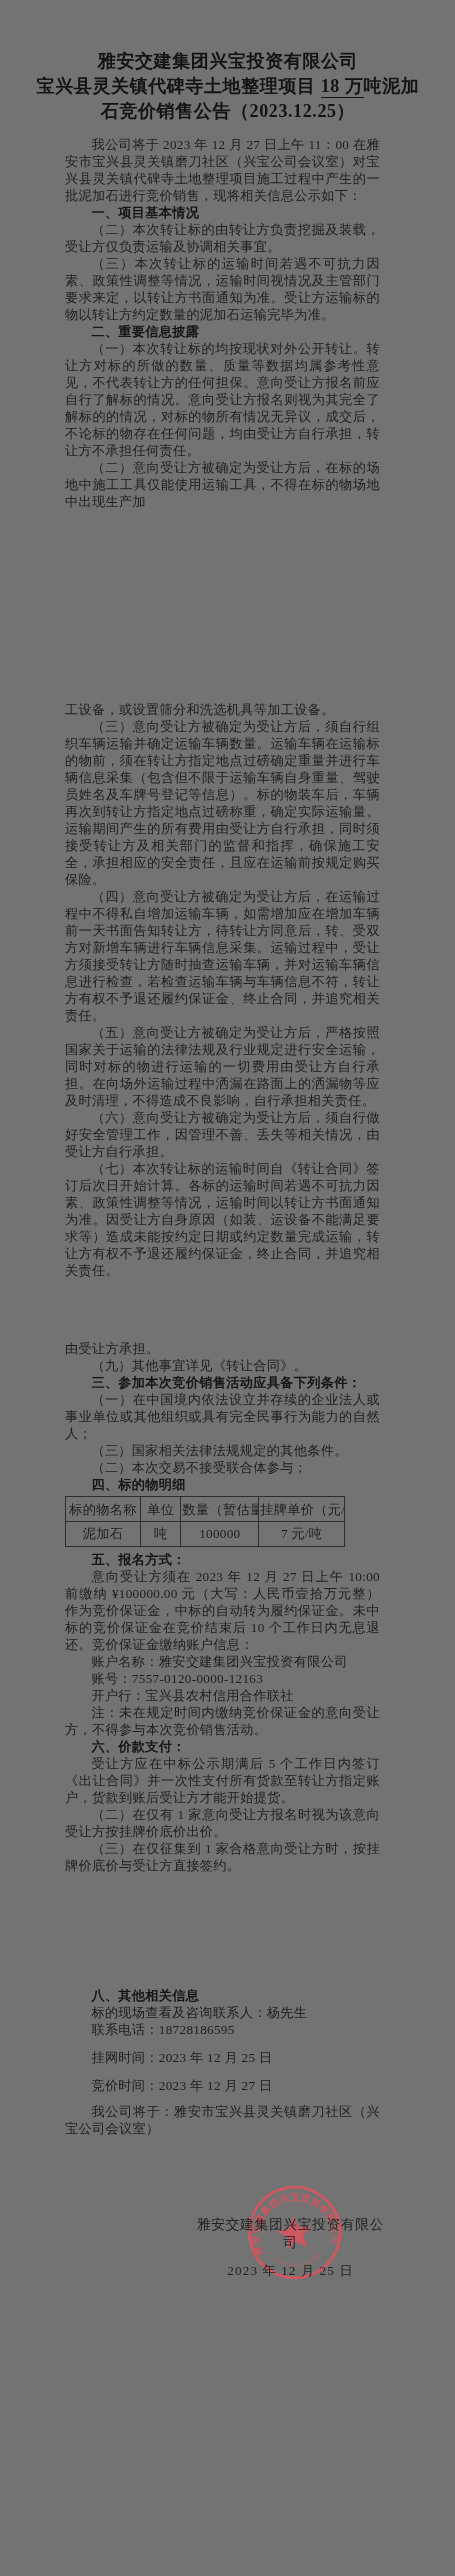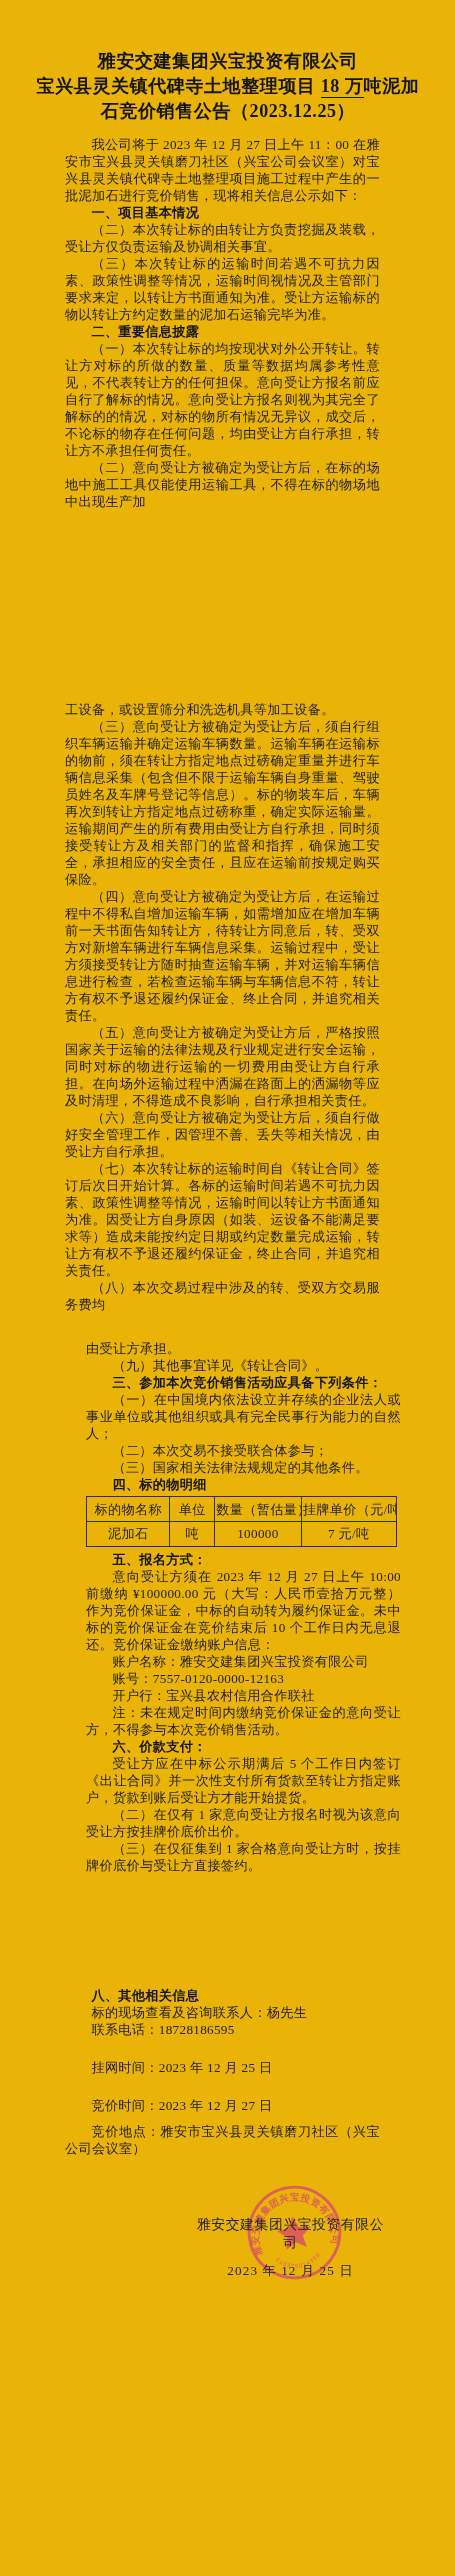--- a/index.html
+++ b/index.html
@@ -1,20 +1,20 @@
 <!DOCTYPE html>
 <html style="font-size:9.2px"><head>
 <meta charset="utf-8">
 <style>
   html,body{margin:0;padding:0;background:#ffffff;}
   .canvas{
     position:relative;
     width:456px;height:2576px;
     margin:0 auto;
-    background:#eab308;
+    background:#737373;
     overflow:hidden;
     font-family:"Liberation Serif","DejaVu Serif",serif;
     color:#1c1c1c;
   }
   
   .title-block{
     position:absolute;top:49px;left:0;width:456px;
     text-align:center;
     font-weight:bold;
     font-size:18px;line-height:25px;
@@ -30,38 +30,38 @@
   .text-block{
     position:absolute;left:65px;width:315px;
     font-size:13.2px;line-height:17px;
     letter-spacing:0.3px;
     text-align:justify;
     word-break:break-all;
     color:#1e1e1e;
   }
   .block-a{top:136px;}
   .block-b{top:701px;}
-  .block-c{top:1340px;margin-left:21px;}
+  .block-c{top:1340px;}
   .block-d{top:1987px;}
   .para{text-indent:2em;margin:0;}
   .cont{text-indent:0;margin:0;}
   .heading{
     text-indent:2em;margin:0;
     font-weight:bold;
     font-family:"Liberation Sans","DejaVu Sans",sans-serif;
     letter-spacing:0.3px;
     color:#161616;
   }
   .bold{font-weight:normal;}
-  .gap13{margin-top:21px;}
+  .gap13{margin-top:11px;}
   .gap15{margin-top:8.6px;}
   
   table.lots{
     border-collapse:collapse;
-    width:311px;
+    width:280px;
     margin:3.4px 0 4.6px 0;
     table-layout:fixed;
   }
   table.lots td{
     border:1.1px solid #2e2e2e;
     text-align:center;
     height:23.6px;
     font-size:13.2px;
     letter-spacing:0.3px;
     padding:0 1.1px;
@@ -108,30 +108,29 @@
     <p class="para">（二）意向受让方被确定为受让方后，在标的场地中施工工具仅能使用运输工具，不得在标的物场地中出现生产加</p>
   </div>
 
   <div class="text-block block-b">
     <p class="cont">工设备，或设置筛分和洗选机具等加工设备。</p>
     <p class="para">（三）意向受让方被确定为受让方后，须自行组织车辆运输并确定运输车辆数量。运输车辆在运输标的物前，须在转让方指定地点过磅确定重量并进行车辆信息采集（包含但不限于运输车辆自身重量、驾驶员姓名及车牌号登记等信息）。标的物装车后，车辆再次到转让方指定地点过磅称重，确定实际运输量。运输期间产生的所有费用由受让方自行承担，同时须接受转让方及相关部门的监督和指挥，确保施工安全，承担相应的安全责任，且应在运输前按规定购买保险。</p>
     <p class="para">（四）意向受让方被确定为受让方后，在运输过程中不得私自增加运输车辆，如需增加应在增加车辆前一天书面告知转让方，待转让方同意后，转、受双方对新增车辆进行车辆信息采集。运输过程中，受让方须接受转让方随时抽查运输车辆，并对运输车辆信息进行检查，若检查运输车辆与车辆信息不符，转让方有权不予退还履约保证金、终止合同，并追究相关责任。</p>
     <p class="para">（五）意向受让方被确定为受让方后，严格按照国家关于运输的法律法规及行业规定进行安全运输，同时对标的物进行运输的一切费用由受让方自行承担。在向场外运输过程中洒漏在路面上的洒漏物等应及时清理，不得造成不良影响，自行承担相关责任。</p>
     <p class="para">（六）意向受让方被确定为受让方后，须自行做好安全管理工作，因管理不善、丢失等相关情况，由受让方自行承担。</p>
     <p class="para">（七）本次转让标的运输时间自《转让合同》签订后次日开始计算。各标的运输时间若遇不可抗力因素、政策性调整等情况，运输时间以转让方书面通知为准。因受让方自身原因（如装、运设备不能满足要求等）造成未能按约定日期或约定数量完成运输，转让方有权不予退还履约保证金，终止合同，并追究相关责任。</p>
-    <p class="para">（八）本次交易过程中涉及的转、受双方交易服务费均</p>
   </div>
 
   <div class="text-block block-c">
     <p class="cont">由受让方承担。</p>
     <p class="para">（九）其他事宜详见《转让合同》。</p>
     <p class="heading">三、参加本次竞价销售活动应具备下列条件：</p>
     <p class="para">（一）在中国境内依法设立并存续的企业法人或事业单位或其他组织或具有完全民事行为能力的自然人；</p>
+    <p class="para">（三）国家相关法律法规规定的其他条件。</p>
     <p class="para">（二）本次交易不接受联合体参与；</p>
-    <p class="para">（三）国家相关法律法规规定的其他条件。</p>
     <p class="heading">四、标的物明细</p>
 
     <table class="lots">
       <tbody>
           <tr>
         <td class="colw1">标的物名称</td>
         <td class="colw2">单位</td>
         <td class="colw3">数量（暂估量）</td>
         <td class="colw4">挂牌单价（元/吨）</td>
       </tr>
@@ -155,21 +154,21 @@
     <p class="para">（二）在仅有 1 家意向受让方报名时视为该意向受让方按挂牌价底价出价。</p>
     <p class="para">（三）在仅征集到 1 家合格意向受让方时，按挂牌价底价与受让方直接签约。</p>
   </div>
 
   <div class="text-block block-d">
     <p class="heading">八、其他相关信息</p>
     <p class="para">标的现场查看及咨询联系人：杨先生</p>
     <p class="para">联系电话：18728186595</p>
     <p class="para gap13">挂网时间：2023 年 12 月 25 日</p>
     <p class="para gap13">竞价时间：2023 年 12 月 27 日</p>
-    <p class="para gap15">竞价地点：雅安市宝兴县灵关镇磨刀社区（兴宝公司会议室）</p>
+    <p class="para gap15">我公司将于：雅安市宝兴县灵关镇磨刀社区（兴宝公司会议室）</p>
   </div>
 
   <svg class="seal" viewBox="0 0 176 176">
     <defs>
       <path id="seal-name-arc" d="M 26,112 A 64 64 0 1 1 150,112"></path>
       <path id="seal-code-arc" d="M 40,118 A 52 52 0 0 0 136,118"></path>
     </defs>
     <circle cx="88" cy="88" r="79" fill="none" stroke="#d95560" stroke-width="5"></circle>
     <polygon points="88,60 96.5,79.5 117.5,81.5 101.5,95.5 106,116 88,105 70,116 74.5,95.5 58.5,81.5 79.5,79.5" fill="#d95560"></polygon>
     <text font-size="16.5" font-weight="bold" fill="#d95560" font-family="'Liberation Sans','DejaVu Sans',sans-serif" letter-spacing="1">

